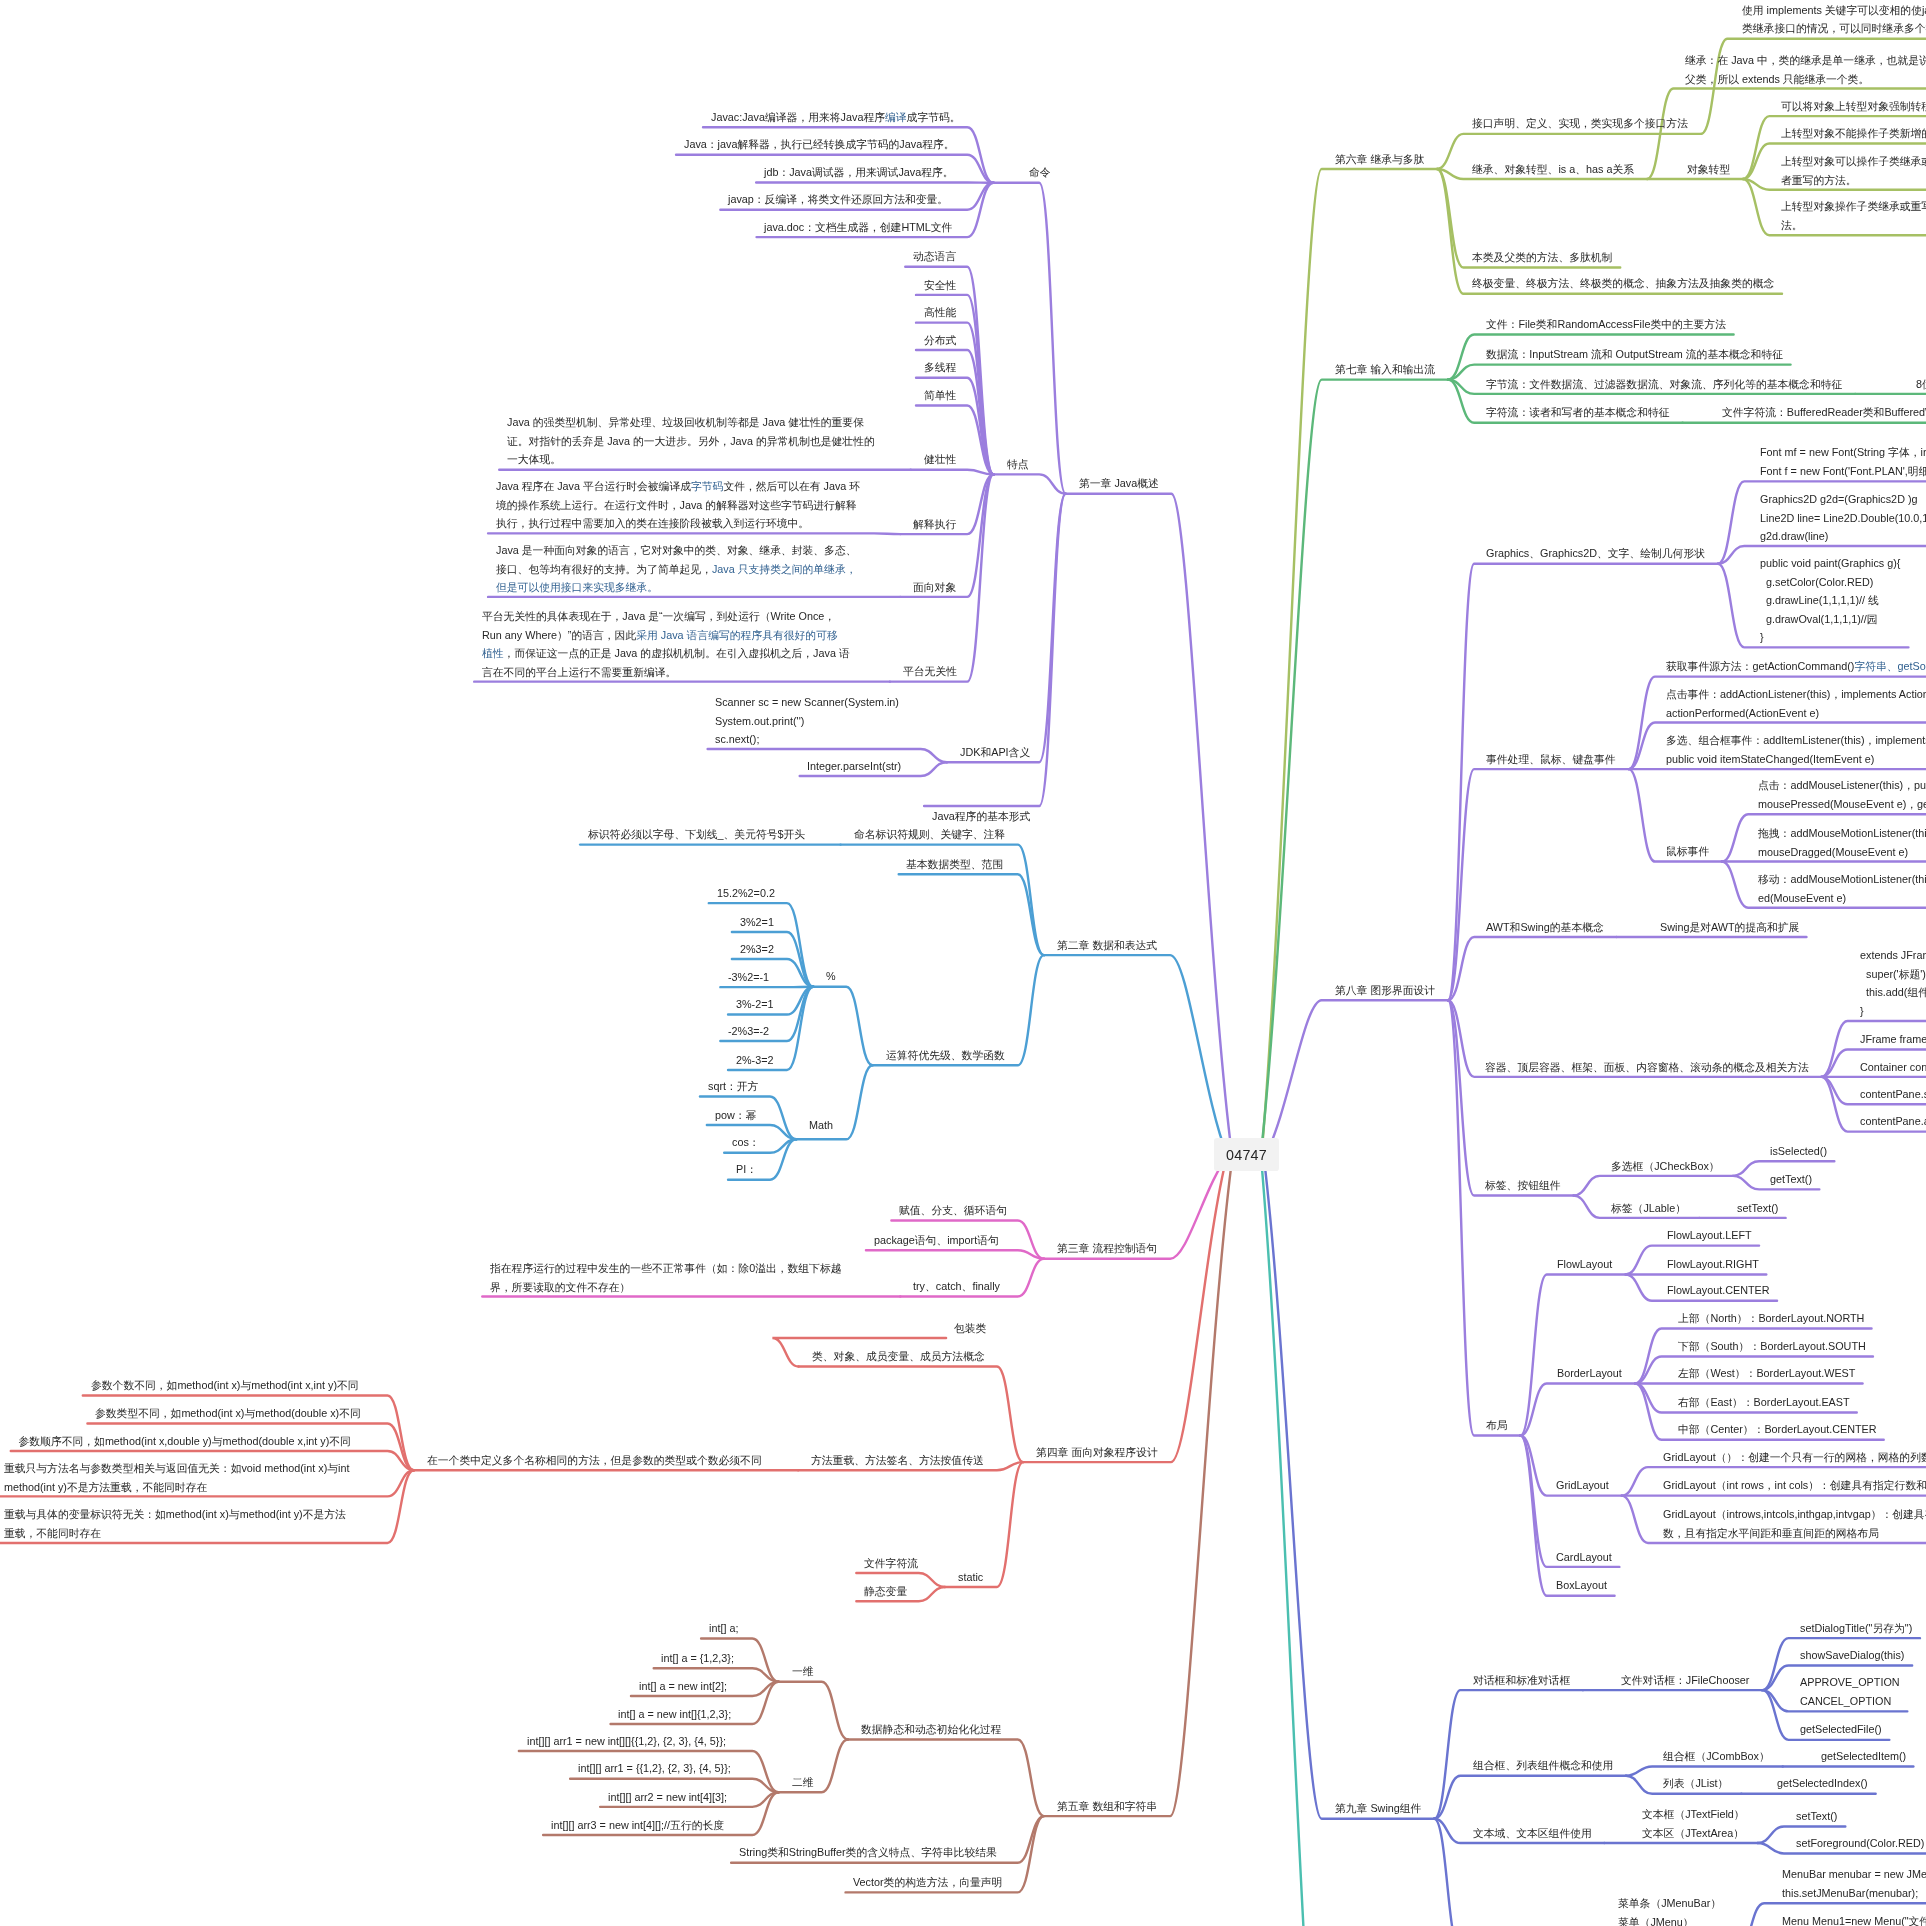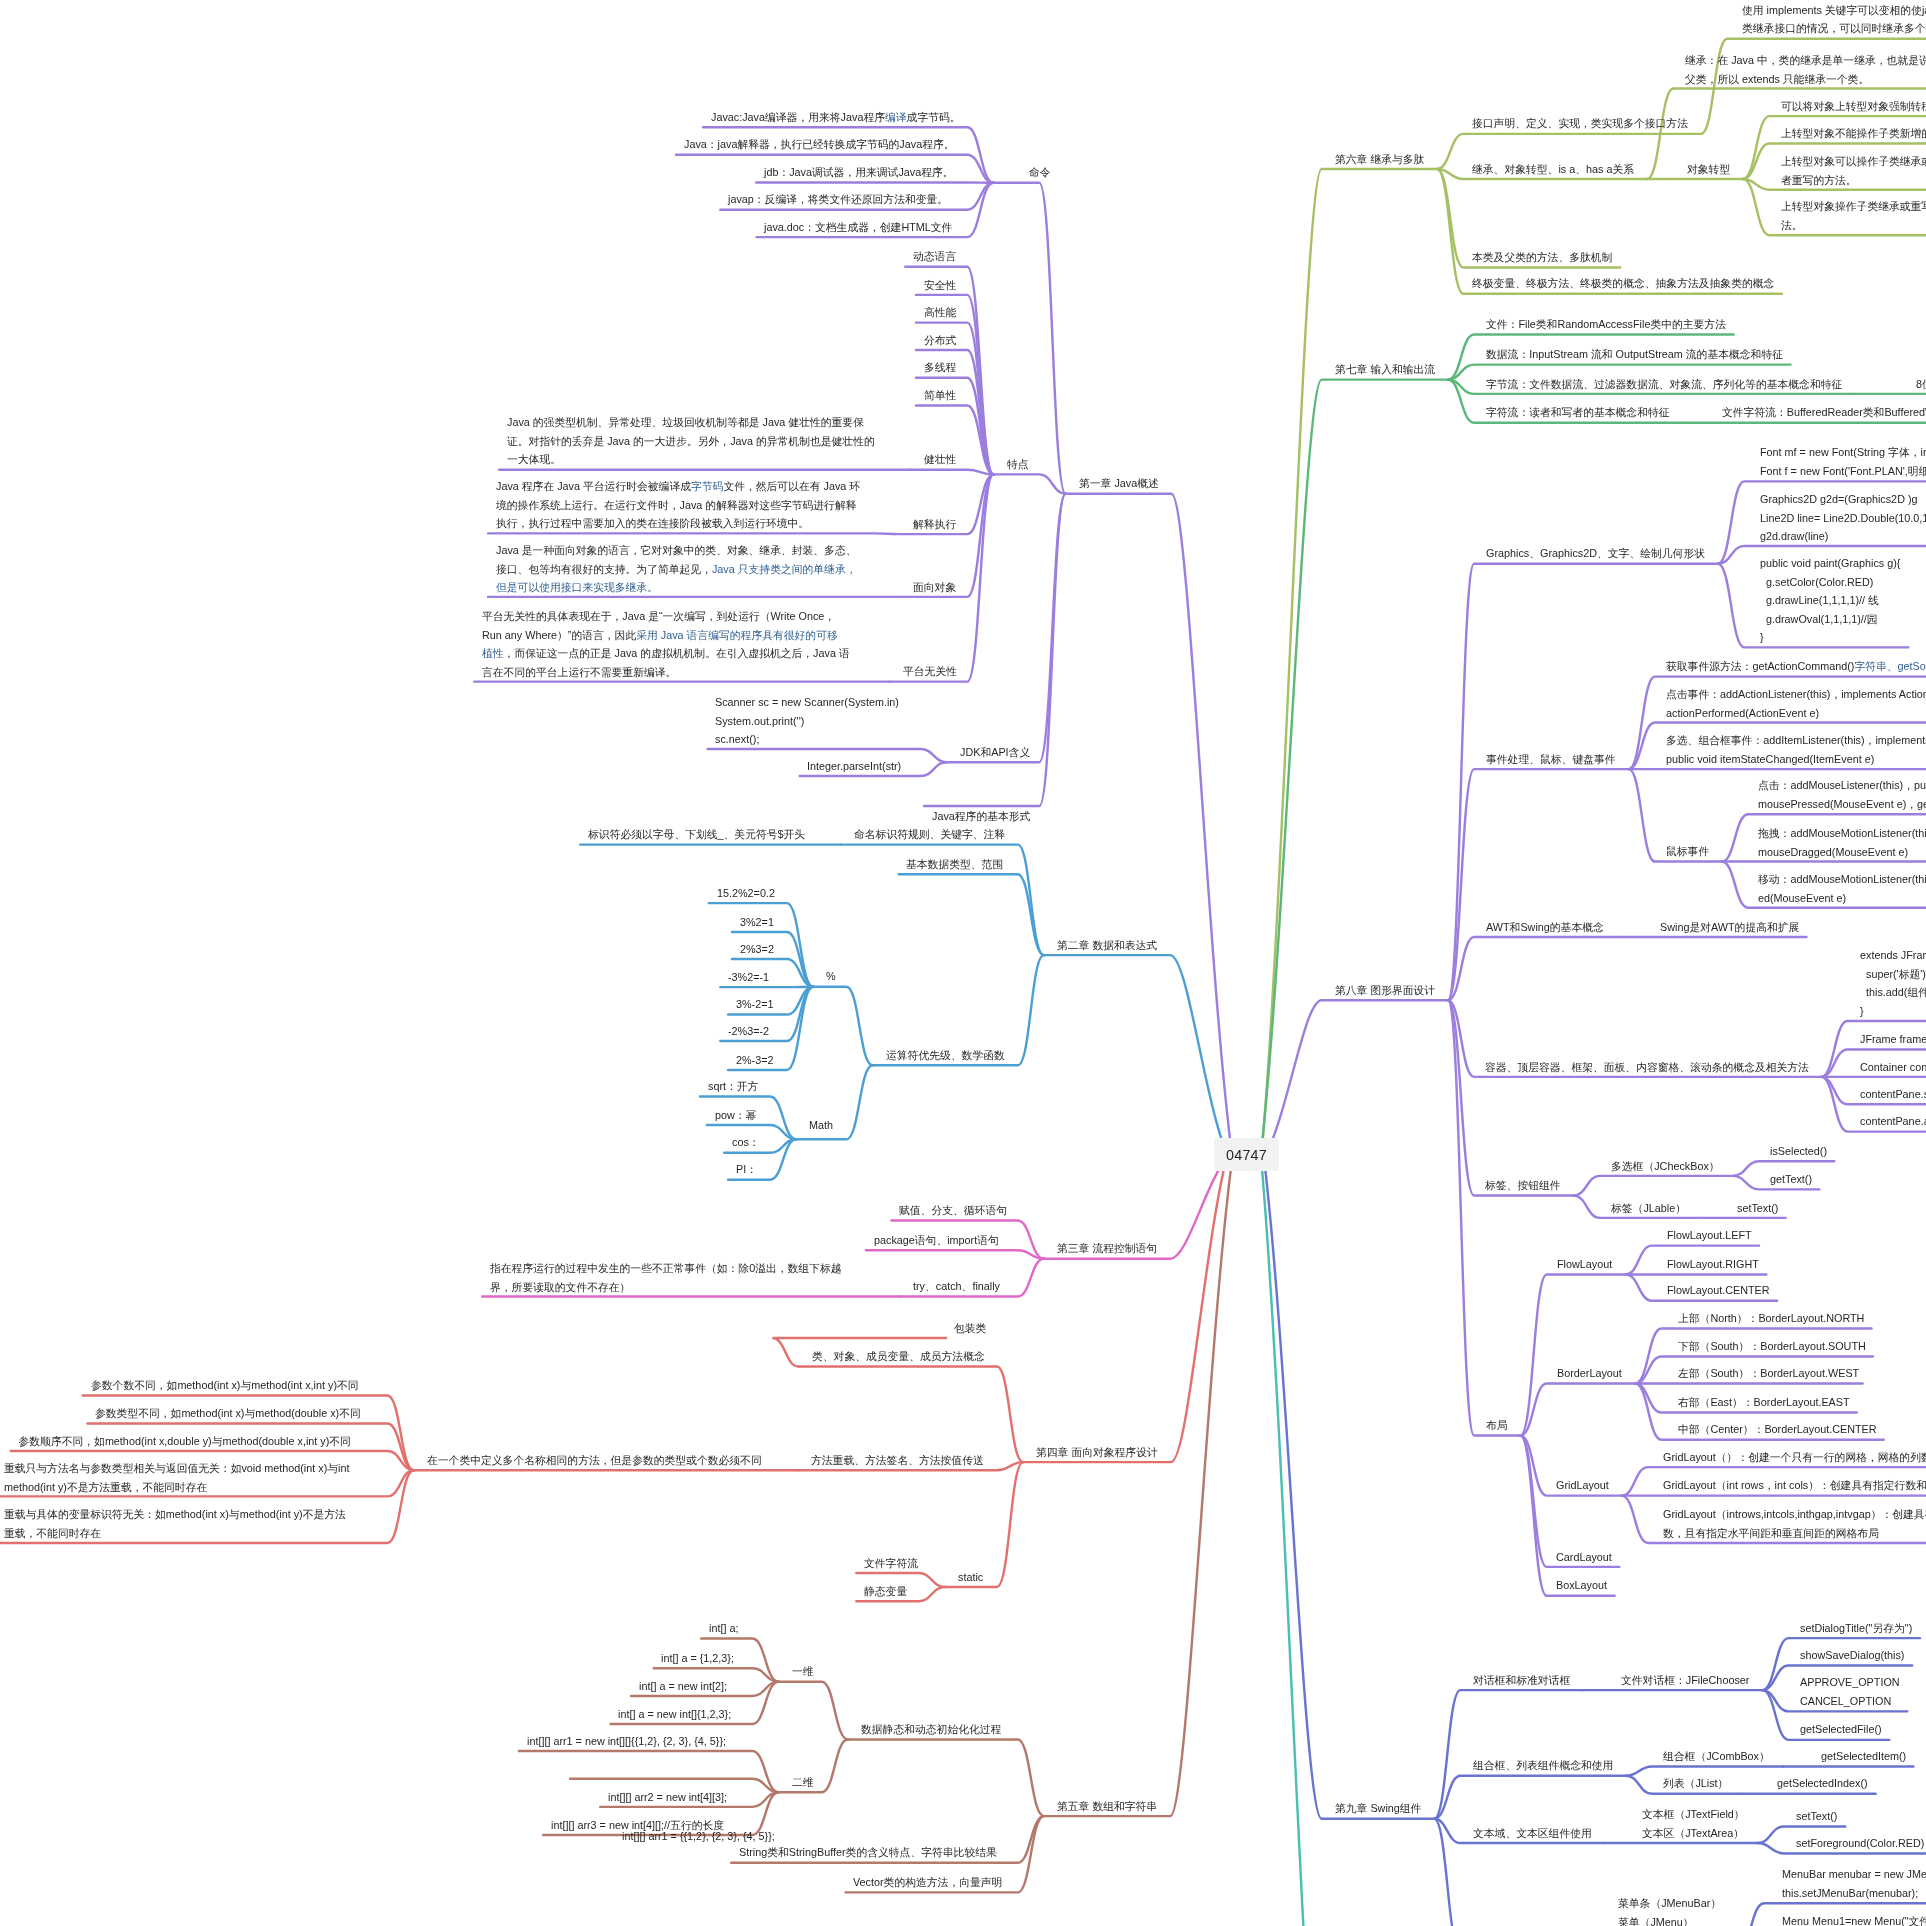--- a/index.html
+++ b/index.html
@@ -255,21 +255,21 @@
       <div class="nd" style="left: 864px; top: 1582px;">静态变量</div>
       <div class="nd" style="left: 1057px; top: 1797px;">第五章 数组和字符串</div>
       <div class="nd" style="left: 861px; top: 1720px;">数据静态和动态初始化化过程</div>
       <div class="nd" style="left: 792px; top: 1662px;">一维</div>
       <div class="nd" style="left: 709px; top: 1619px;">int[] a;</div>
       <div class="nd" style="left: 661px; top: 1649px;">int[] a = {1,2,3};</div>
       <div class="nd" style="left: 639px; top: 1677px;">int[] a = new int[2];</div>
       <div class="nd" style="left: 618px; top: 1705px;">int[] a = new int[]{1,2,3};</div>
       <div class="nd" style="left: 792px; top: 1773px;">二维</div>
       <div class="nd" style="left: 527px; top: 1732px;">int[][] arr1 = new int[][]{{1,2}, {2, 3}, {4, 5}};</div>
-      <div class="nd" style="left: 578px; top: 1827px; margin-left: 44px;">int[][] arr1 = {{1,2}, {2, 3}, {4, 5}};</div>
+      <div class="nd" style="left: 578px; top: 1759px;">int[][] arr1 = {{1,2}, {2, 3}, {4, 5}};</div>
       <div class="nd" style="left: 608px; top: 1788px;">int[][] arr2 = new int[4][3];</div>
       <div class="nd" style="left: 551px; top: 1816px;">int[][] arr3 = new int[4][];//五行的长度</div>
       <div class="nd" style="left: 739px; top: 1843px;">String类和StringBuffer类的含义特点、字符串比较结果</div>
       <div class="nd" style="left: 853px; top: 1873px;">Vector类的构造方法，向量声明</div>
       <div class="nd" style="left: 1335px; top: 150px;">第六章 继承与多肽</div>
       <div class="nd" style="left: 1472px; top: 114px;">接口声明、定义、实现，类实现多个接口方法</div>
       <div class="nd" style="left: 1742px; top: 0.8px;">使用 implements 关键字可以变相的使java具有多继承的特性，使用范围为<br>类继承接口的情况，可以同时继承多个接口（接口跟接口之间采用逗号分隔）</div>
       <div class="nd" style="left: 1472px; top: 160px;">继承、对象转型、is a、has a关系</div>
       <div class="nd" style="left: 1685px; top: 51px;">继承：在 Java 中，类的继承是单一继承，也就是说，一个子类只能拥有一个<br>父类，所以 extends 只能继承一个类。</div>
       <div class="nd" style="left: 1687px; top: 160px;">对象转型</div>
@@ -314,21 +314,21 @@
       <div class="nd" style="left: 1611px; top: 1199px;">标签（JLable）</div>
       <div class="nd" style="left: 1737px; top: 1199px;">setText()</div>
       <div class="nd" style="left: 1486px; top: 1416px;">布局</div>
       <div class="nd" style="left: 1557px; top: 1255px;">FlowLayout</div>
       <div class="nd" style="left: 1667px; top: 1226px;">FlowLayout.LEFT</div>
       <div class="nd" style="left: 1667px; top: 1255px;">FlowLayout.RIGHT</div>
       <div class="nd" style="left: 1667px; top: 1281px;">FlowLayout.CENTER</div>
       <div class="nd" style="left: 1557px; top: 1364px;">BorderLayout</div>
       <div class="nd" style="left: 1678px; top: 1309px;">上部（North）：BorderLayout.NORTH</div>
       <div class="nd" style="left: 1678px; top: 1337px;">下部（South）：BorderLayout.SOUTH</div>
-      <div class="nd" style="left: 1678px; top: 1364px;">左部（South）：BorderLayout.WEST</div>
+      <div class="nd" style="left: 1678px; top: 1364px;">左部（West）：BorderLayout.WEST</div>
       <div class="nd" style="left: 1678px; top: 1393px;">右部（East）：BorderLayout.EAST</div>
       <div class="nd" style="left: 1678px; top: 1420px;">中部（Center）：BorderLayout.CENTER</div>
       <div class="nd" style="left: 1556px; top: 1476px;">GridLayout</div>
       <div class="nd" style="left: 1663px; top: 1448px;">GridLayout（）：创建一个只有一行的网格，网格的列数根据实际需要而定</div>
       <div class="nd" style="left: 1663px; top: 1476px;">GridLayout（int rows，int cols）：创建具有指定行数和列数的网格布局</div>
       <div class="nd" style="left: 1663px; top: 1505px;">GridLayout（introws,intcols,inthgap,intvgap）：创建具有指定行数和列<br>数，且有指定水平间距和垂直间距的网格布局</div>
       <div class="nd" style="left: 1556px; top: 1548px;">CardLayout</div>
       <div class="nd" style="left: 1556px; top: 1576px;">BoxLayout</div>
       <div class="nd" style="left: 1335px; top: 1799px;">第九章 Swing组件</div>
       <div class="nd" style="left: 1473px; top: 1671px;">对话框和标准对话框</div>

